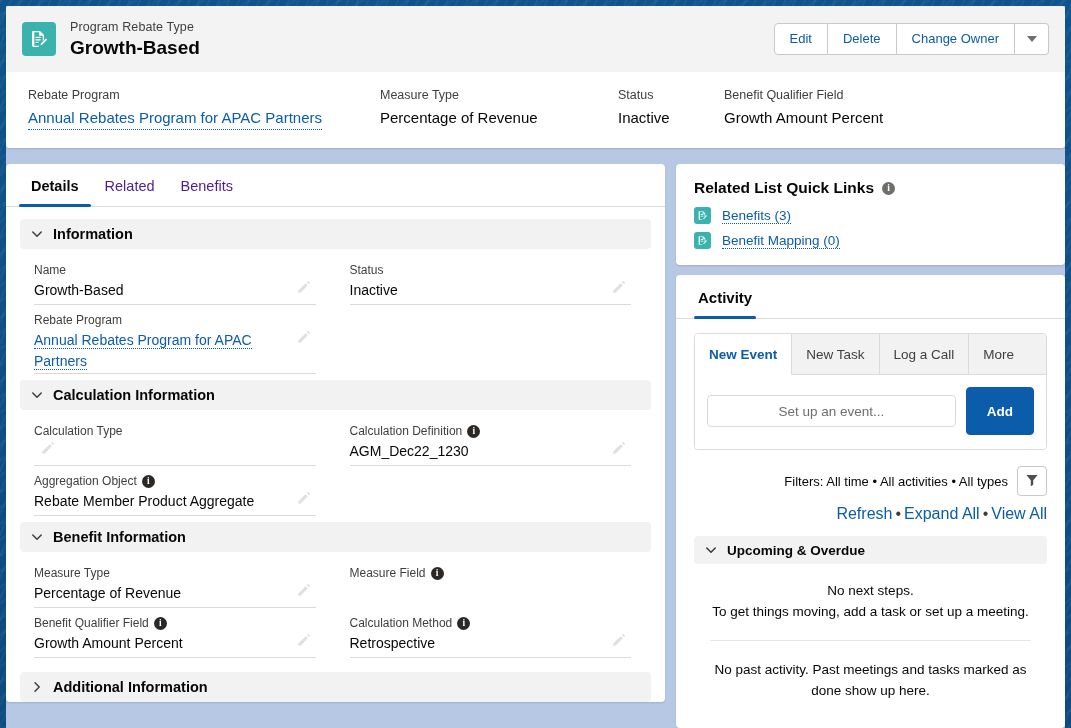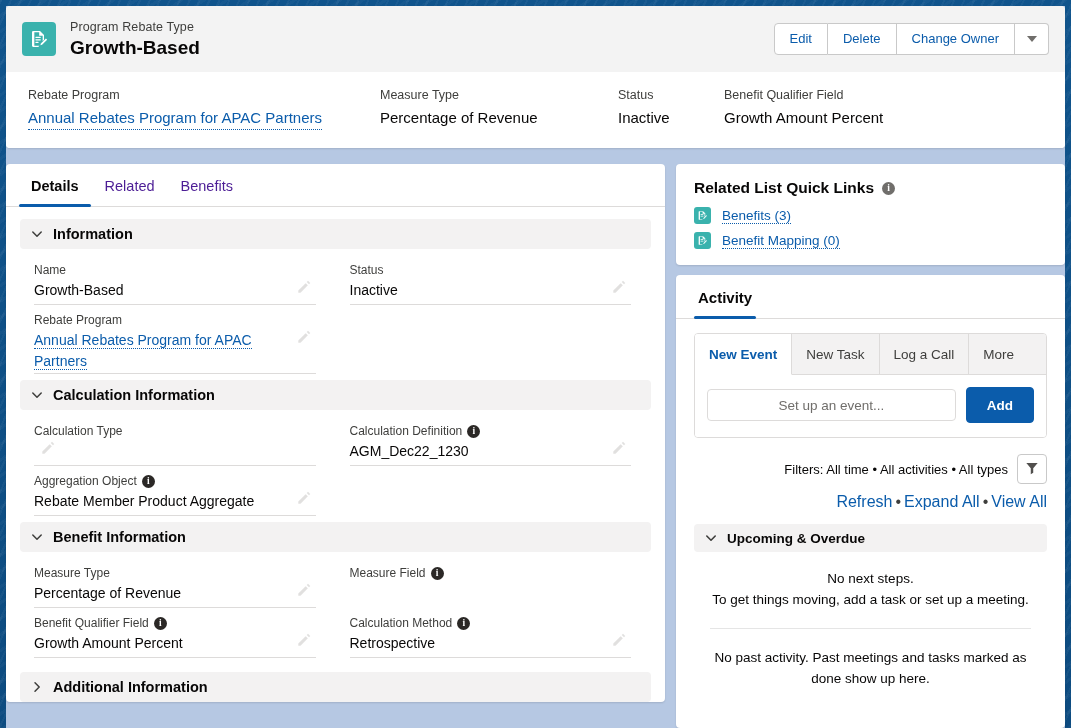--- a/index.html
+++ b/index.html
@@ -253,21 +253,21 @@
     border: 1px solid #dddbda; border-radius: 4px;
     background: #fff; font-size: 13.5px;
     color: #3e3e3c; text-align: center;
     font-family: "Liberation Sans", sans-serif;
     outline: none;
   }
   .pub-input::placeholder { color: #706e6b; }
   .btn-brand {
     background: #0b5cab; color: #fff; border: 1px solid #0b5cab;
     border-radius: 4px; font-size: 13.5px; font-weight: bold;
-    height: 36px; padding: 0 20px; cursor: pointer;
+    height: 48px; padding: 0 20px; cursor: pointer;
     font-family: "Liberation Sans", sans-serif;
   }
 
   .filters-row {
     display: flex; align-items: center; justify-content: flex-end;
     gap: 9px; margin-top: 16px;
   }
   .filters-text { font-size: 13px; color: #080707; }
   .filter-btn {
     width: 30px; height: 30px; border: 1px solid #c9c9c9;

